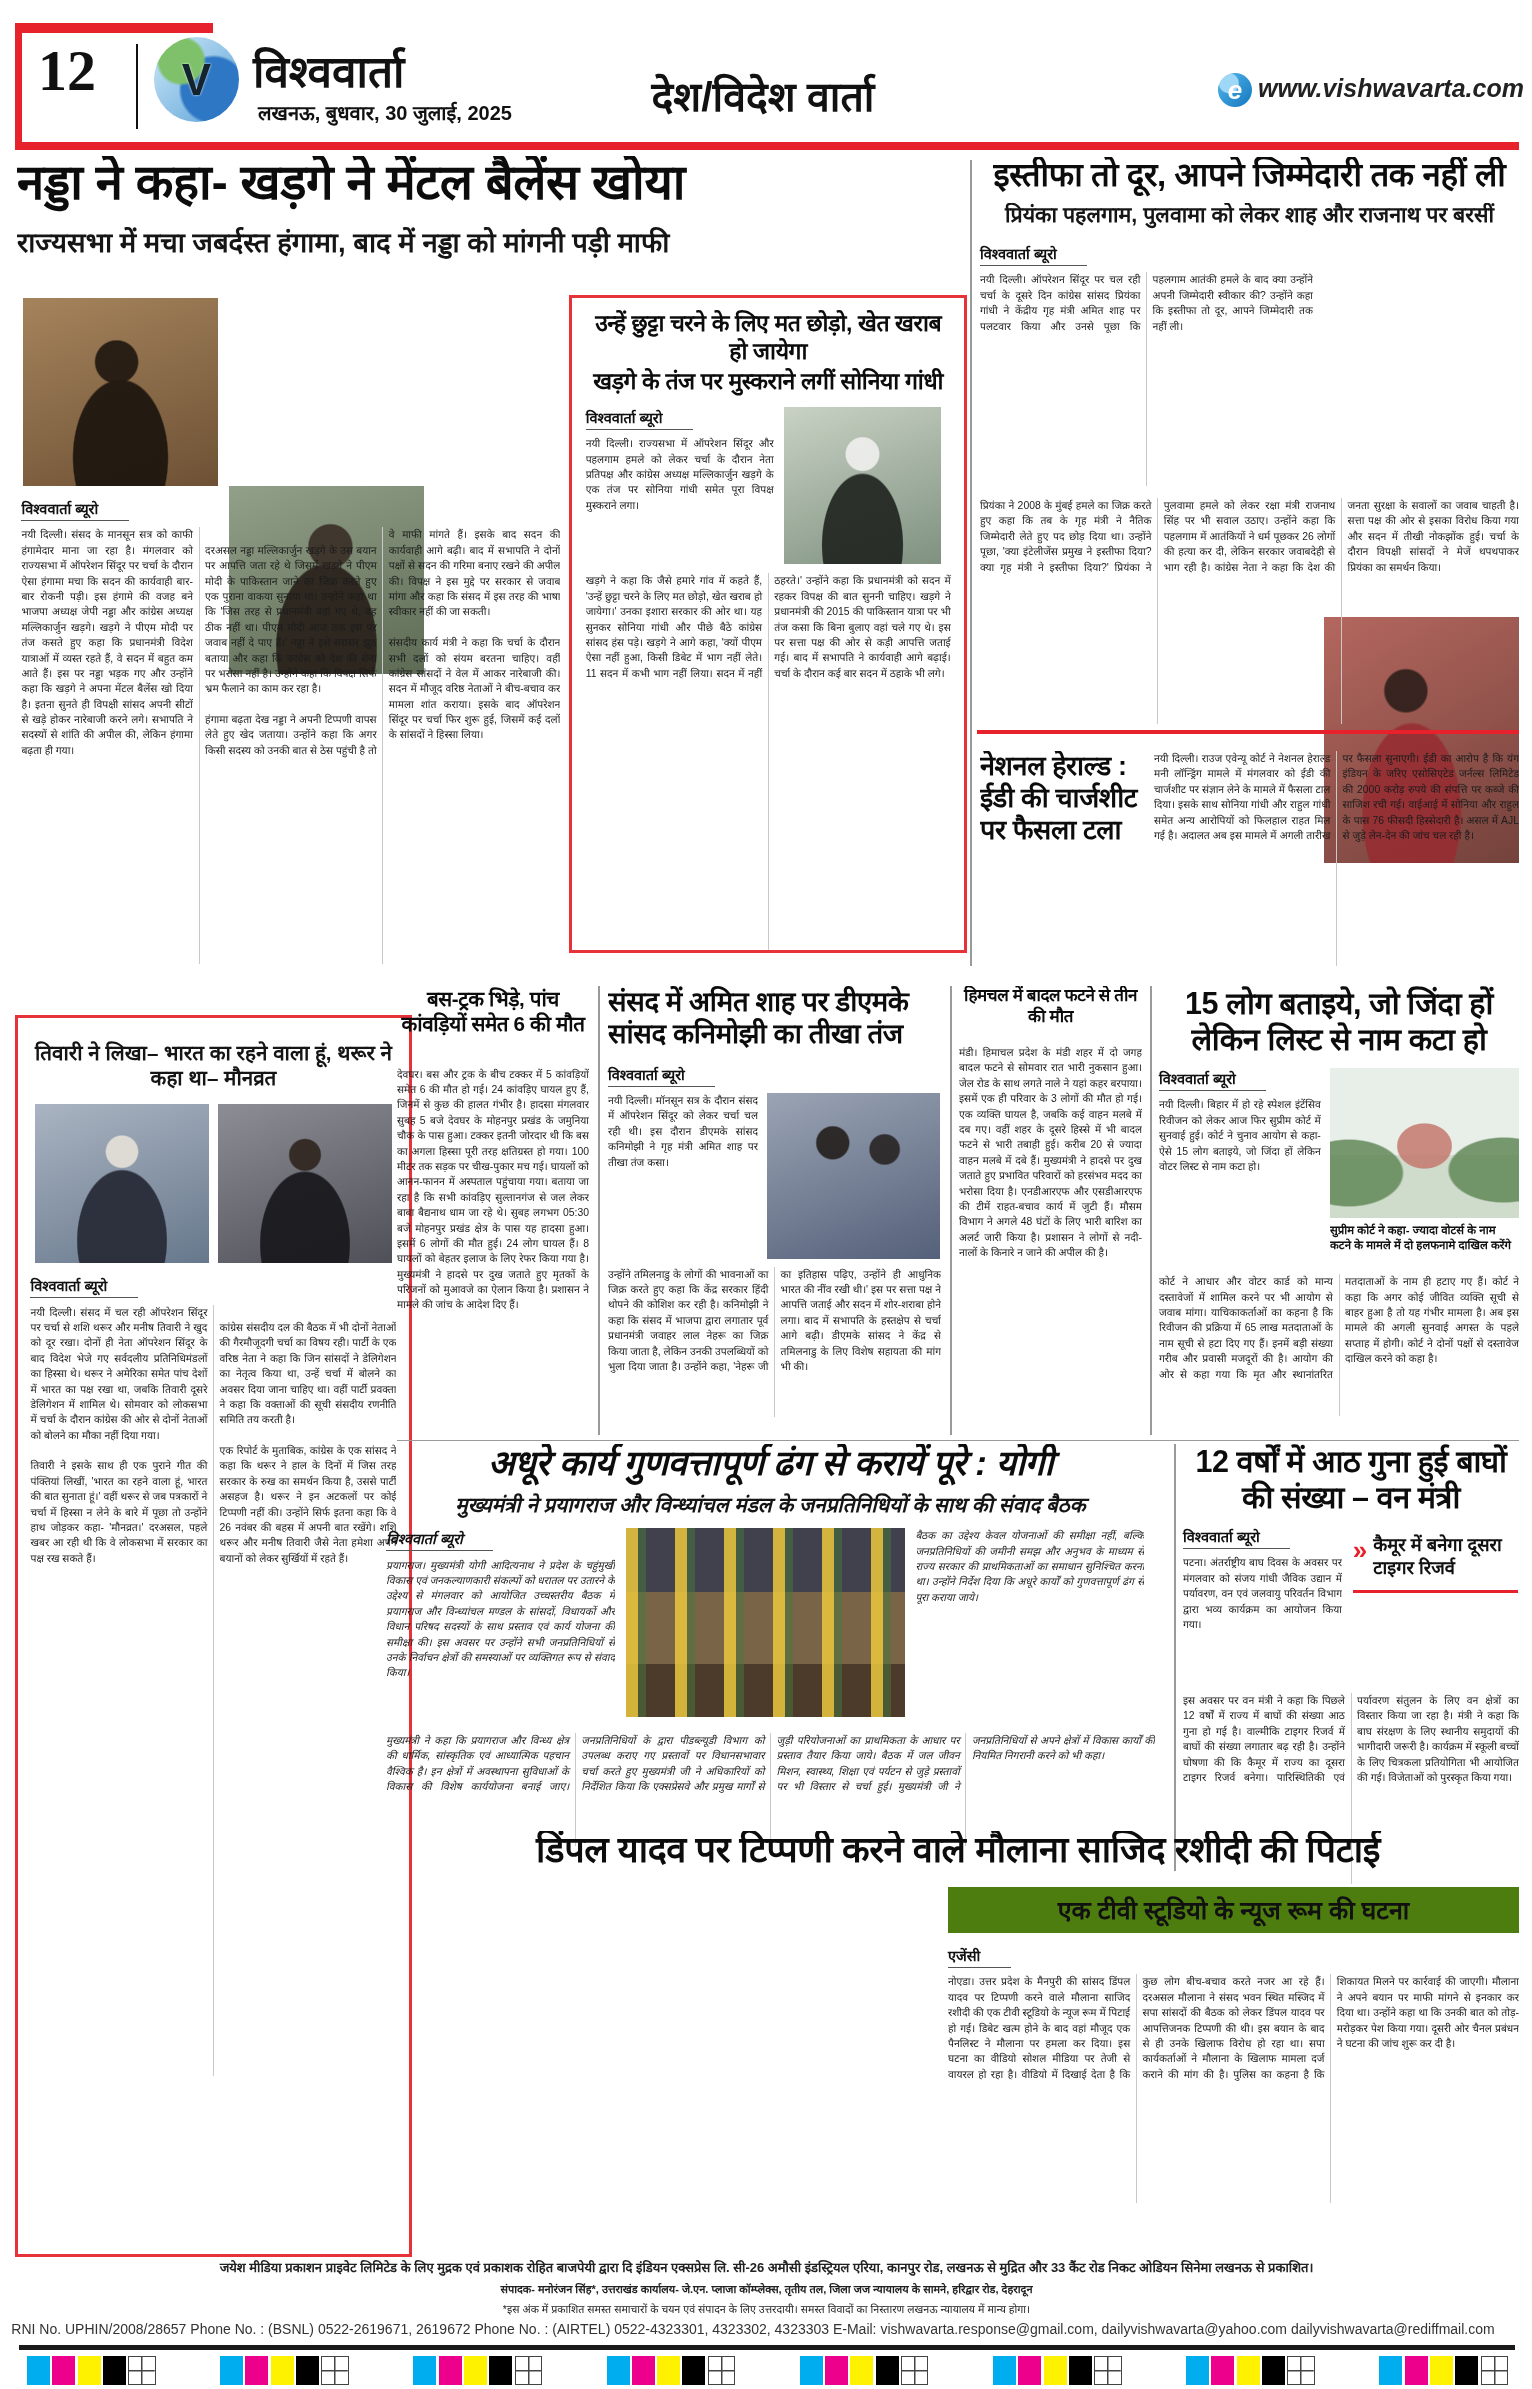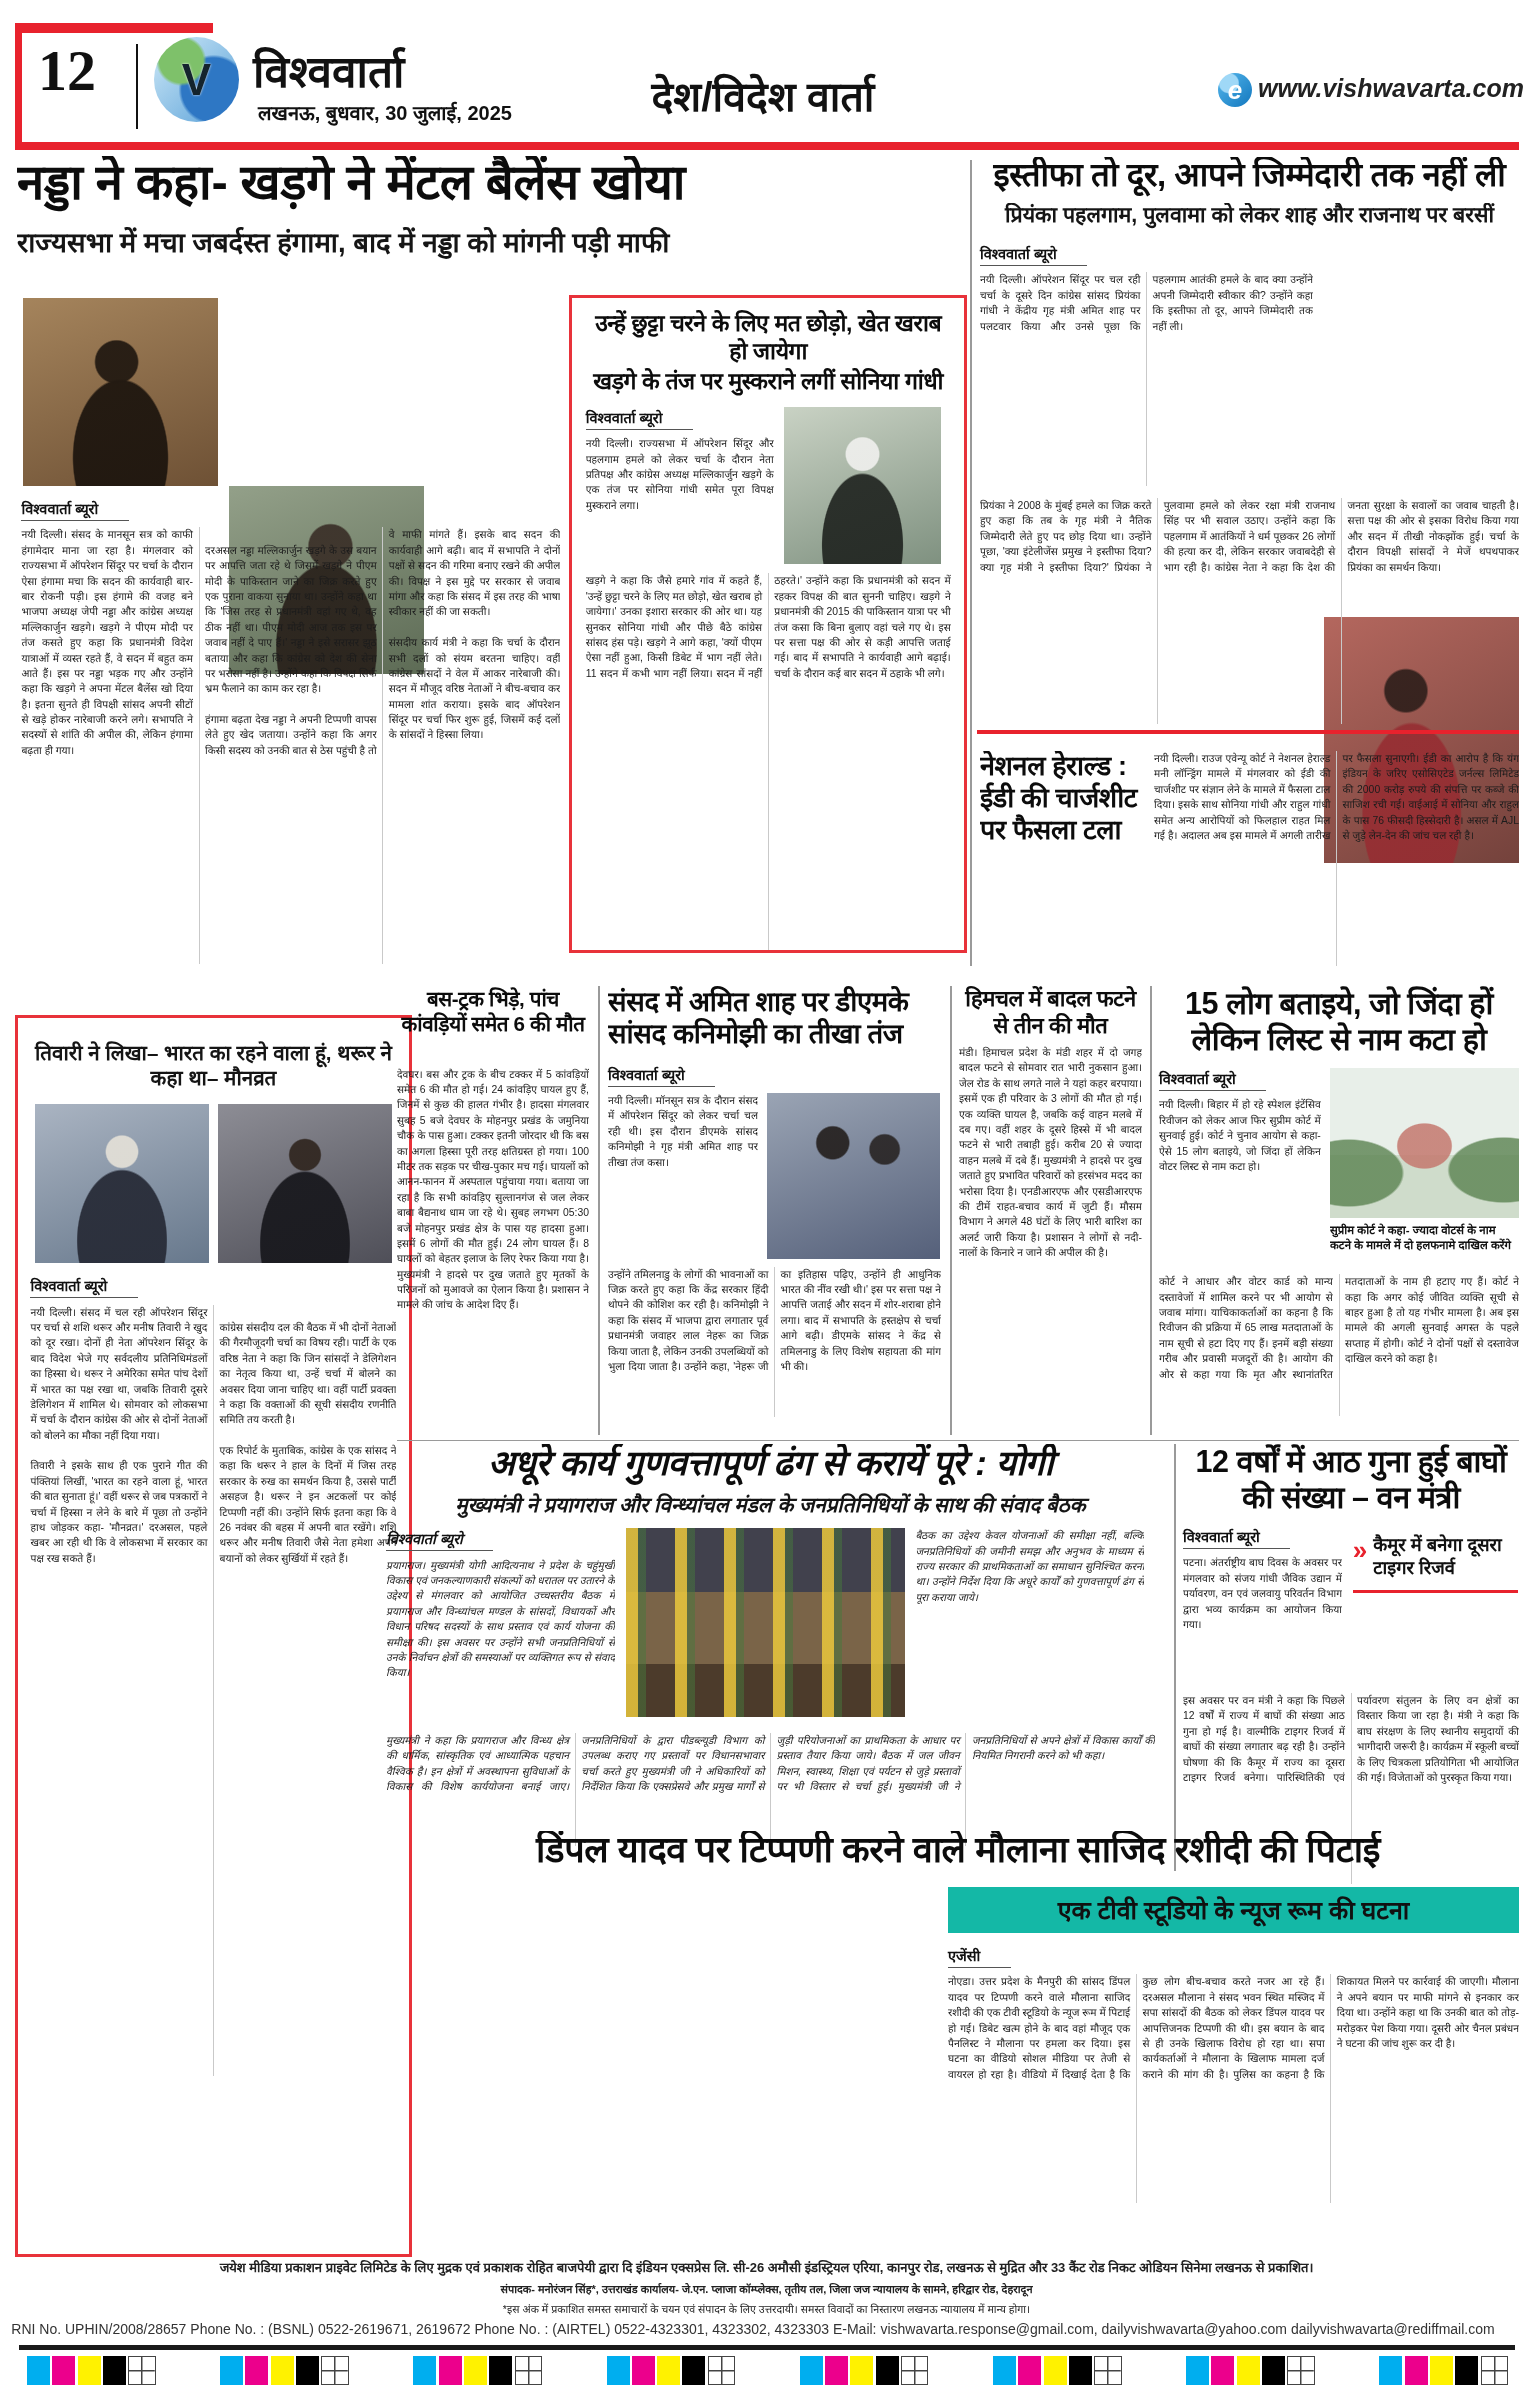--- a/index.html
+++ b/index.html
@@ -39,21 +39,21 @@
             linear-gradient(160deg,#8d8d95,#4f4f58);}
   .ph-kani{background:radial-gradient(circle at 38% 30%,rgba(35,30,28,.9) 0 10%,transparent 11%),
             radial-gradient(circle at 68% 34%,rgba(35,30,28,.85) 0 9%,transparent 10%),
             linear-gradient(160deg,#9aa4b4,#55607a);}
   .ph-court{background:radial-gradient(ellipse at 50% 52%,rgba(196,120,110,.85) 0 20%,transparent 21%),
             radial-gradient(ellipse at 10% 70%,rgba(90,130,80,.8) 0 22%,transparent 23%),
             radial-gradient(ellipse at 92% 68%,rgba(90,130,80,.8) 0 22%,transparent 23%),
             linear-gradient(#e8efe9 0 58%,#cfdccb 58% 100%);}
   .ph-meeting{background:repeating-linear-gradient(90deg,rgba(235,200,60,.85) 0 12.2px,rgba(70,120,60,.5) 12.2px 20px,transparent 20px 49px),
             linear-gradient(#41414d 0 34%,#7a6448 34% 72%,#4c3b2b 72% 100%);}
-  .kicker{background:#14b8a6;font-weight:800;}
+  .kicker{background:#4d7c0f;font-weight:800;}
   .callout{font-size:18.3px;font-weight:800;line-height:1.25;}
   .chev{color:#e8222d;font-size:26px;font-weight:800;margin-right:6.1px;}
   .caption{font-size:11.5px;font-weight:700;line-height:1.3;}
   .logo{border-radius:50%;background:radial-gradient(circle at 32% 28%,#7ec16a 0 26%,transparent 30%),
         radial-gradient(circle at 70% 62%,#2e77c4 0 40%,transparent 44%),
         linear-gradient(135deg,#cfe9f7,#58a0d8);display:flex;align-items:center;justify-content:center;}
   .logo span{font-size:44px;font-weight:800;color:#14242e;text-shadow:0 0 2.3px #fff;}
   .eicon{display:inline-block;width:34px;height:34px;border-radius:50%;vertical-align:middle;margin-right:6.1px;
          background:radial-gradient(circle at 32% 30%,#9fd8f7 0 28%,transparent 32%),linear-gradient(135deg,#55b7ec,#1277be);
          color:#fff;font-size:26px;font-weight:800;text-align:center;line-height:34px;}
@@ -156,21 +156,21 @@
     <div class="byline" style="margin-top:4.6px;">विश्ववार्ता ब्यूरो</div>
     <div style="display:flex;gap:9.2px;margin-top:6.1px;">
       <div class="body-text clip" style="width:150px;height:166px;">नयी दिल्ली। मॉनसून सत्र के दौरान संसद में ऑपरेशन सिंदूर को लेकर चर्चा चल रही थी। इस दौरान डीएमके सांसद कनिमोझी ने गृह मंत्री अमित शाह पर तीखा तंज कसा।</div>
       <div class="photo ph-kani" style="width:173px;height:166px;flex:none;"></div>
     </div>
     <div class="body-text cols2 clip" style="margin-top:7.6px;height:150px;">उन्होंने तमिलनाडु के लोगों की भावनाओं का जिक्र करते हुए कहा कि केंद्र सरकार हिंदी थोपने की कोशिश कर रही है। कनिमोझी ने कहा कि संसद में भाजपा द्वारा लगातार पूर्व प्रधानमंत्री जवाहर लाल नेहरू का जिक्र किया जाता है, लेकिन उनकी उपलब्धियों को भुला दिया जाता है। उन्होंने कहा, 'नेहरू जी का इतिहास पढ़िए, उन्होंने ही आधुनिक भारत की नींव रखी थी।' इस पर सत्ता पक्ष ने आपत्ति जताई और सदन में शोर-शराबा होने लगा। बाद में सभापति के हस्तक्षेप से चर्चा आगे बढ़ी। डीएमके सांसद ने केंद्र से तमिलनाडु के लिए विशेष सहायता की मांग भी की।</div>
   </div>
   <div class="abs grayline" style="left:950px;top:986px;width:1.5px;height:449px;"></div>
 
   <div class="abs" style="left:959px;top:986px;width:183px;">
-    <div class="hl ctr clip" style="font-size:22px;line-height:1.22;height:53px;">हिमचल में बादल फटने से तीन की मौत</div>
+    <div class="hl ctr clip" style="font-size:17px;line-height:1.22;height:53px;">हिमचल में बादल फटने से तीन की मौत</div>
     <div class="body-text clip" style="height:386px;margin-top:6.1px;">मंडी। हिमाचल प्रदेश के मंडी शहर में दो जगह बादल फटने से सोमवार रात भारी नुकसान हुआ। जेल रोड के साथ लगते नाले ने यहां कहर बरपाया। इसमें एक ही परिवार के 3 लोगों की मौत हो गई। एक व्यक्ति घायल है, जबकि कई वाहन मलबे में दब गए। वहीं शहर के दूसरे हिस्से में भी बादल फटने से भारी तबाही हुई। करीब 20 से ज्यादा वाहन मलबे में दबे हैं। मुख्यमंत्री ने हादसे पर दुख जताते हुए प्रभावित परिवारों को हरसंभव मदद का भरोसा दिया है। एनडीआरएफ और एसडीआरएफ की टीमें राहत-बचाव कार्य में जुटी हैं। मौसम विभाग ने अगले 48 घंटों के लिए भारी बारिश का अलर्ट जारी किया है। प्रशासन ने लोगों से नदी-नालों के किनारे न जाने की अपील की है।</div>
   </div>
   <div class="abs grayline" style="left:1150px;top:986px;width:1.5px;height:449px;"></div>
 
   <div class="abs" style="left:1159px;top:986px;width:360px;">
     <div class="hl ctr clip" style="font-size:30.5px;line-height:1.18;height:76px;">15 लोग बताइये, जो जिंदा हों लेकिन लिस्ट से नाम कटा हो</div>
     <div style="display:flex;gap:9.2px;margin-top:6.1px;">
       <div style="width:162px;">
         <div class="byline">विश्ववार्ता ब्यूरो</div>
         <div class="body-text clip" style="margin-top:6.1px;height:168px;">नयी दिल्ली। बिहार में हो रहे स्पेशल इंटेंसिव रिवीजन को लेकर आज फिर सुप्रीम कोर्ट में सुनवाई हुई। कोर्ट ने चुनाव आयोग से कहा- ऐसे 15 लोग बताइये, जो जिंदा हों लेकिन वोटर लिस्ट से नाम कटा हो।</div>

